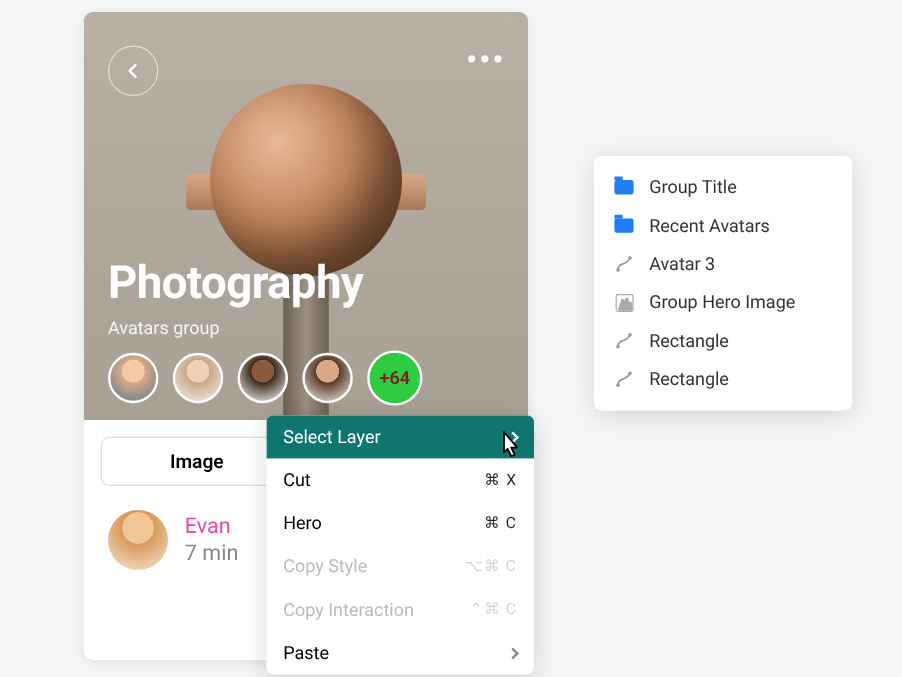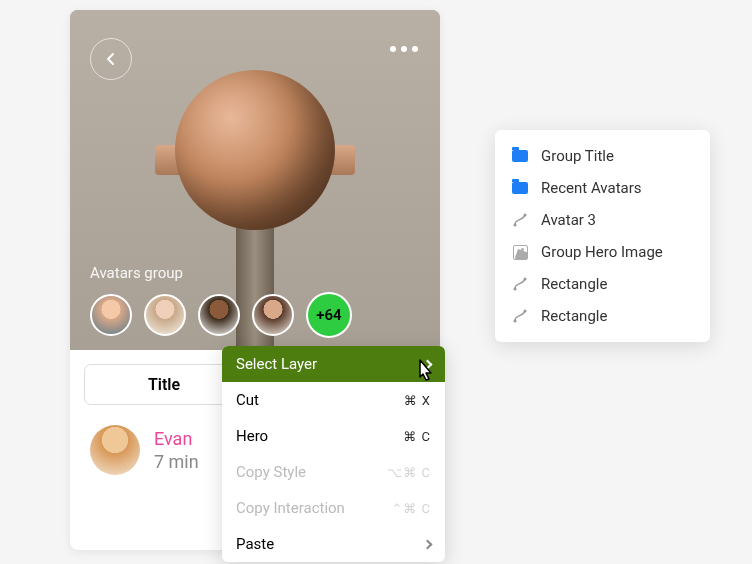--- a/index.html
+++ b/index.html
@@ -35,21 +35,21 @@
 
 .group-title { position:absolute; left:20px; bottom:92px; color:#fff; font-size:38px; font-weight:700; letter-spacing:-0.5px; }
 .group-sub { position:absolute; left:20px; bottom:68px; color:rgba(255,255,255,0.9); font-size:15px; }
 
 .avatars { position:absolute; left:20px; bottom:12px; display:flex; align-items:center; gap:12px; }
 .avatar { width:42px; height:42px; border-radius:50%; border:2px solid #fff; background:#ddd; overflow:hidden; }
 .av1 { background: radial-gradient(circle at 50% 35%, #f4c9a8 30%, #d8a888 31%, #5a7a8a); }
 .av2 { background: radial-gradient(circle at 50% 35%, #f0d0b8 30%, #c8a888 31%, #f5f0e8); }
 .av3 { background: radial-gradient(circle at 50% 35%, #8a5a3a 30%, #3a2a1a 31%, #fff); }
 .av4 { background: radial-gradient(circle at 50% 35%, #d8a888 30%, #5a3a2a 31%, #f5f0e8); }
-.more-count { width:46px; height:46px; border-radius:50%; background:#2ecc40; color:#000000; display:flex; align-items:center; justify-content:center; font-size:15px; font-weight:600; border:2px solid #fff; }
+.more-count { width:46px; height:46px; border-radius:50%; background:#2ecc40; color:#7f1d1d; display:flex; align-items:center; justify-content:center; font-size:15px; font-weight:600; border:2px solid #fff; }
 
 .tabs { display:flex; padding:14px 14px 0; gap:14px; }
 .tab-btn { flex:none; width:160px; padding:10px 0; text-align:center; border:1px solid #ddd; border-radius:7px; font-size:16px; font-weight:600; background:#fff; cursor:pointer; }
 
 .post { display:flex; gap:14px; padding:20px 20px 0; align-items:center; }
 .post-avatar { width:50px; height:50px; border-radius:50%; background: radial-gradient(circle at 50% 30%, #f0c898 30%, #d89858 31%, #f5e8d8); }
 .post-name { font-size:18px; font-weight:400; color:#ec4899; }
 .post-time { font-size:18px; color:#888; margin-top:2px; }
 
 
@@ -58,21 +58,21 @@
   left:222px;
   top:346px;
   width:223px;
   background:#fff;
   border-radius:6px;
   box-shadow:0 4px 20px rgba(0,0,0,0.15);
   overflow:hidden;
   font-size:15px;
 }
 .cm-row { display:flex; align-items:center; justify-content:space-between; padding:9px 14px; cursor:pointer; }
-.cm-row.selected { background:#4d7c0f; color:#fff; }
+.cm-row.selected { background:#0f766e; color:#fff; }
 .cm-row.disabled { color:#bbb; cursor:default; }
 .cm-shortcut { font-size:13px; opacity:0.85; letter-spacing:1px; }
 .cm-row.disabled .cm-shortcut { color:#ccc; }
 .chevron-r { width:7px; height:7px; border-top:2px solid currentColor; border-right:2px solid currentColor; transform:rotate(45deg); }
 
 
 .cursor { position:absolute; left:413px; top:357px; pointer-events:none; z-index:10; }
 
 
 .layer-menu {
@@ -110,33 +110,34 @@
       <svg width="14" height="14" viewBox="0 0 14 14">
           <path d="M9 2 L4 7 L9 12" stroke="#fff" stroke-width="2" fill="none" stroke-linecap="round" stroke-linejoin="round"></path>
         </svg>
     </div>
     <div class="more-btn">
       <span></span>
       <span></span>
       <span></span>
     </div>
 
+    <div class="group-title">Photography</div>
     <div class="group-sub">Avatars group</div>
 
     <div class="avatars">
       <div class="avatar av1"></div>
       <div class="avatar av2"></div>
       <div class="avatar av3"></div>
       <div class="avatar av4"></div>
       <div class="more-count">+64</div>
     </div>
   </div>
 
   <div class="tabs">
-    <div class="tab-btn">Title</div>
+    <div class="tab-btn">Image</div>
   </div>
 
   <div class="post">
     <div class="post-avatar"></div>
     <div>
       <div class="post-name">Evan</div>
       <div class="post-time">7 min</div>
     </div>
   </div>
 </div>

